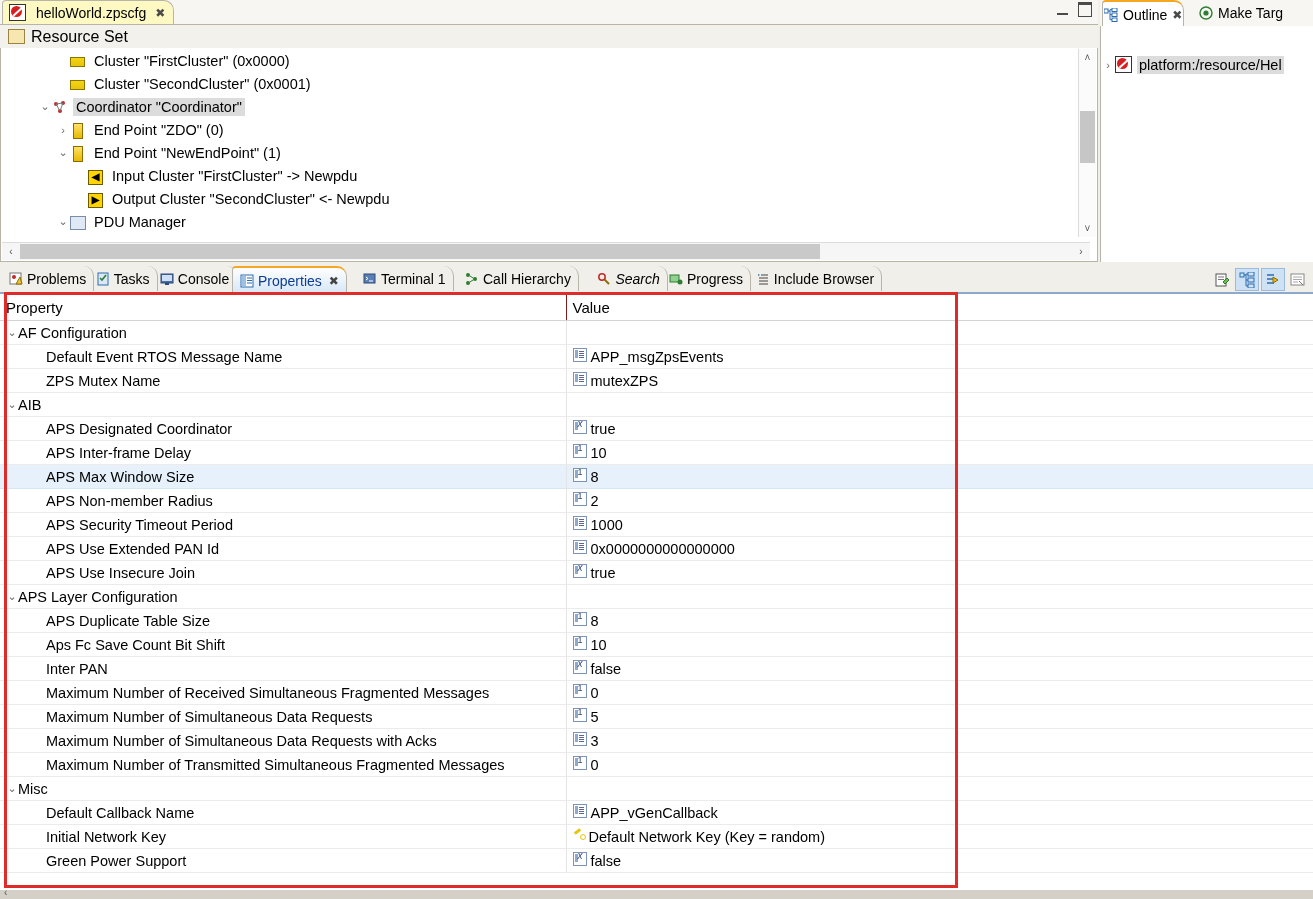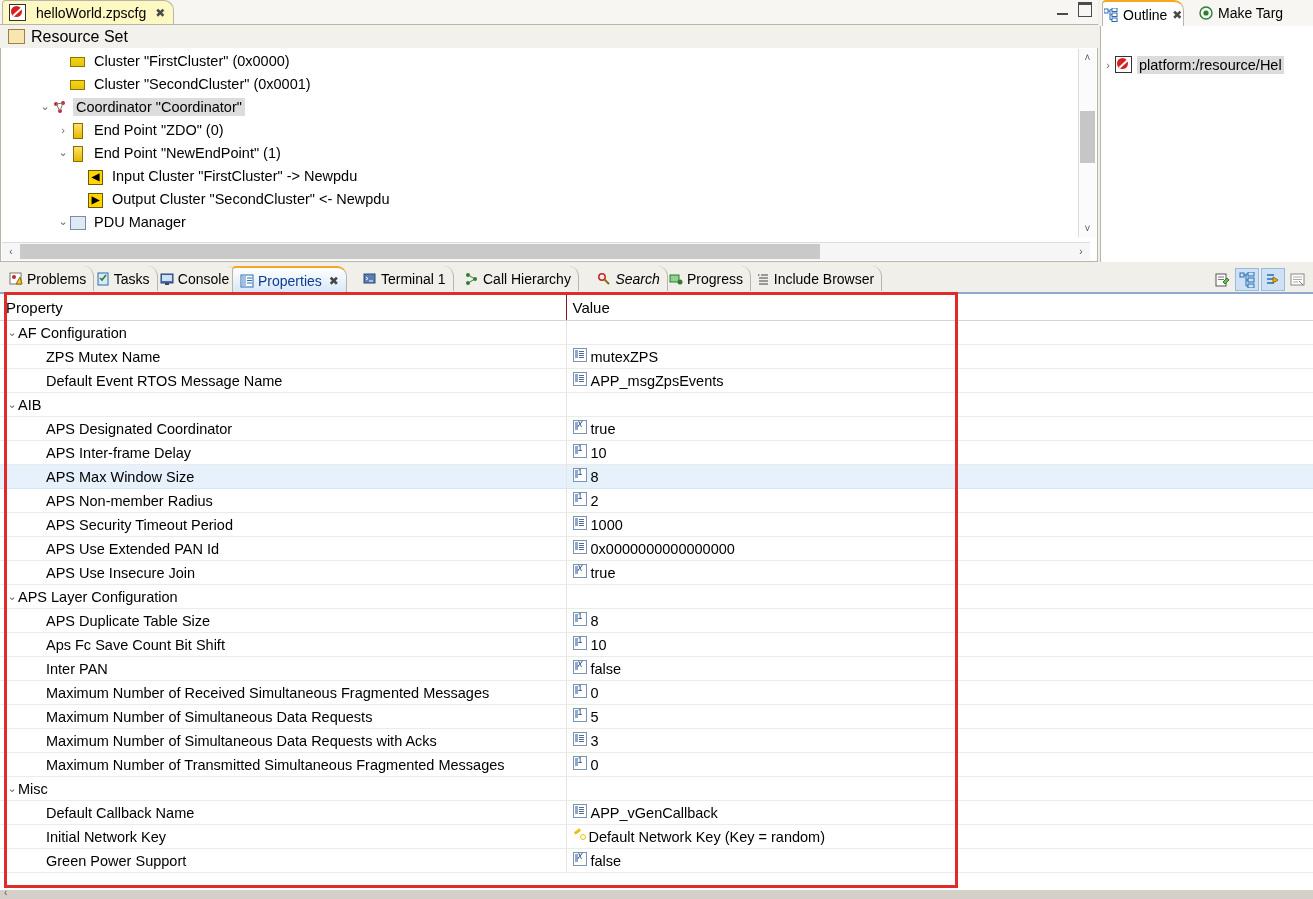--- a/index.html
+++ b/index.html
@@ -394,40 +394,40 @@
             </td>
             <td>
               <div class="vcell">
                 <span></span>
               </div>
             </td>
           </tr>
           <tr class="leaf">
             <td>
               <div class="pcell">
+                <span>Default Event RTOS Message Name</span>
+              </div>
+            </td>
+            <td>
+              <div class="vcell">
+                <span class="vi vi-str"></span>
+                <span>APP_msgZpsEvents</span>
+              </div>
+            </td>
+          </tr>
+          <tr class="leaf">
+            <td>
+              <div class="pcell">
                 <span>ZPS Mutex Name</span>
               </div>
             </td>
             <td>
               <div class="vcell">
                 <span class="vi vi-str"></span>
                 <span>mutexZPS</span>
-              </div>
-            </td>
-          </tr>
-          <tr class="leaf">
-            <td>
-              <div class="pcell">
-                <span>Default Event RTOS Message Name</span>
-              </div>
-            </td>
-            <td>
-              <div class="vcell">
-                <span class="vi vi-str"></span>
-                <span>APP_msgZpsEvents</span>
               </div>
             </td>
           </tr>
           <tr class="cat">
             <td>
               <div class="pcell">
                 <span class="tw">⌄</span>
                 <span>AIB</span>
               </div>
             </td>

